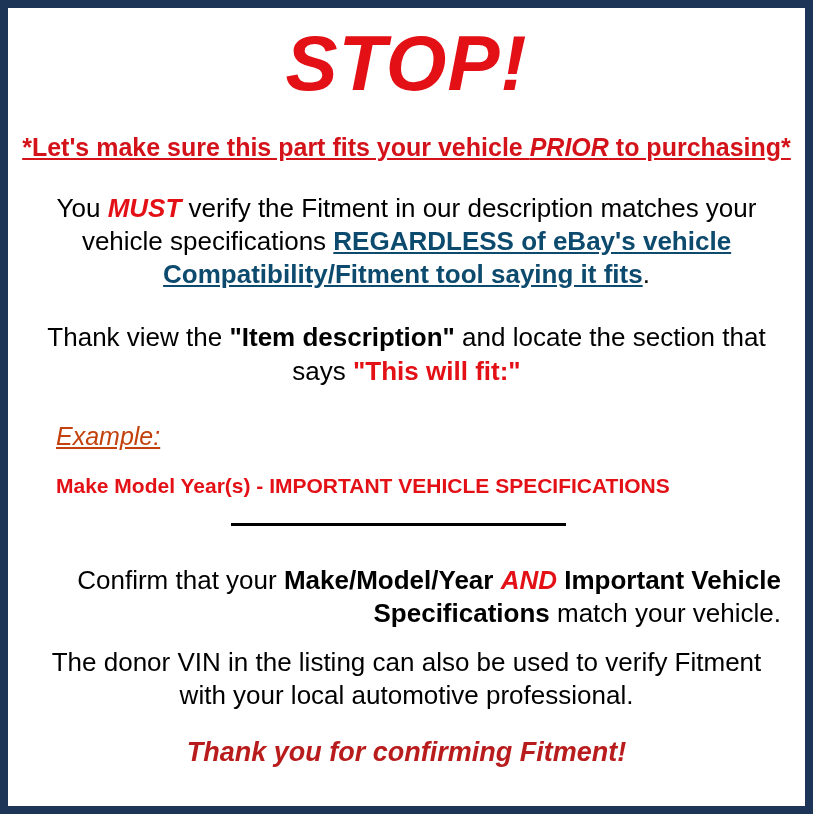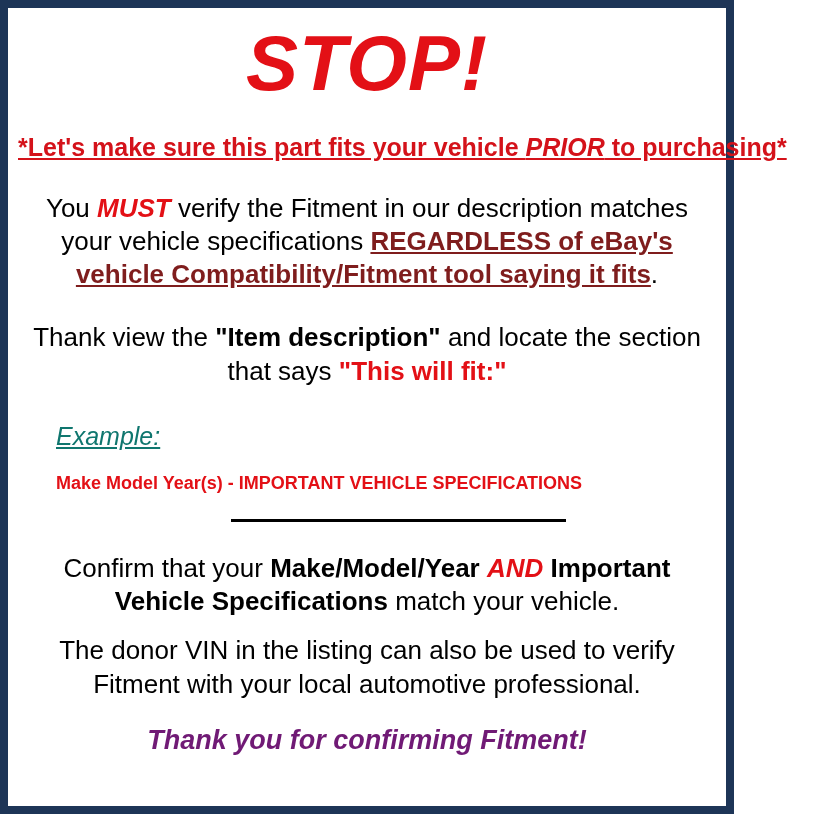--- a/index.html
+++ b/index.html
@@ -9,21 +9,21 @@
   }
   body {
     width: 813px;
     height: 814px;
     font-family: "Liberation Sans", sans-serif;
     overflow: hidden;
   }
 
   #notice-frame {
     box-sizing: border-box;
-    width: 734px;
+    width: 813px;
     height: 814px;
     border: 8px solid #1d3557;
     background: #ffffff;
     position: relative;
   }
 
   .inner {
     box-sizing: border-box;
     width: 100%;
     height: 100%;
@@ -43,80 +43,80 @@
     text-align: center;
   }
 
   
   .tagline {
     color: #d4121a;
     font-weight: bold;
     font-size: 25px;
     line-height: 1.1;
     text-decoration: underline;
-    text-align: left;
+    text-align: center;
     margin: 32px 0 0 0;
     white-space: nowrap;
   }
   .tagline .ital { font-style: italic; }
 
   
   .para {
     color: #000000;
     font-size: 26px;
     line-height: 1.28;
     text-align: center;
     margin: 0;
     padding: 0 14px;
   }
   .para-1 { margin-top: 30px; }
   .para-2 { margin-top: 30px; }
-  .para-confirm { margin-top: 30px; }
+  .para-confirm { margin-top: 38px; text-align: right; }
   .para-vin { margin-top: 16px; }
 
   .hl-red-bi {
     color: #e31016;
     font-weight: bold;
     font-style: italic;
   }
   .hl-red-bu {
-    color: #7f1d1d;
+    color: #0c4a6e;
     font-weight: bold;
     text-decoration: underline;
     text-align: right;
   }
   .hl-red-b {
     color: #e31016;
     font-weight: bold;
   }
   .bold { font-weight: bold; }
 
   
   .example-block {
     text-align: left;
     padding-left: 38px;
     margin-top: 34px;
   }
   .example-label {
-    color: #0f766e;
+    color: #c2410c;
     font-size: 25px;
     font-style: italic;
     text-decoration: underline;
     line-height: 1.18;
   }
   .example-fit {
     color: #e31016;
     font-size: 26px;
     font-weight: bold;
     line-height: 1.18;
     margin-top: 2px;
   }
   .example-spec {
     color: #e31016;
-    font-size: 18px;
+    font-size: 21px;
     font-weight: bold;
     line-height: 1.2;
     margin-top: 22px;
     padding-left: 0px;
   }
 
   
   .divider-wrap {
     margin-top: 24px;
     text-align: left;
@@ -124,21 +124,21 @@
   }
   .divider {
     width: 335px;
     height: 3px;
     background: #000000;
     display: block;
   }
 
   
   .closing {
-    color: #701a75;
+    color: #b91c1c;
     font-weight: bold;
     font-style: italic;
     font-size: 27px;
     text-align: center;
     margin-top: 24px;
   }
 </style>
 </head>
 <body>
 

